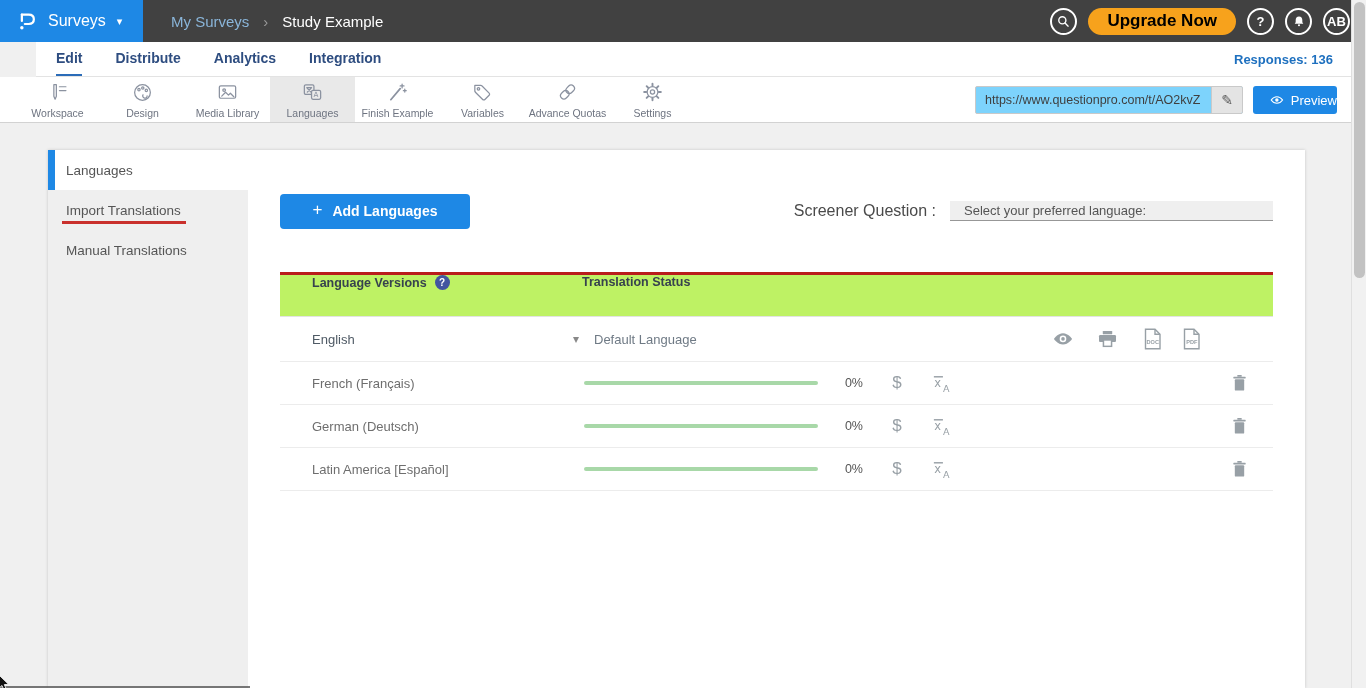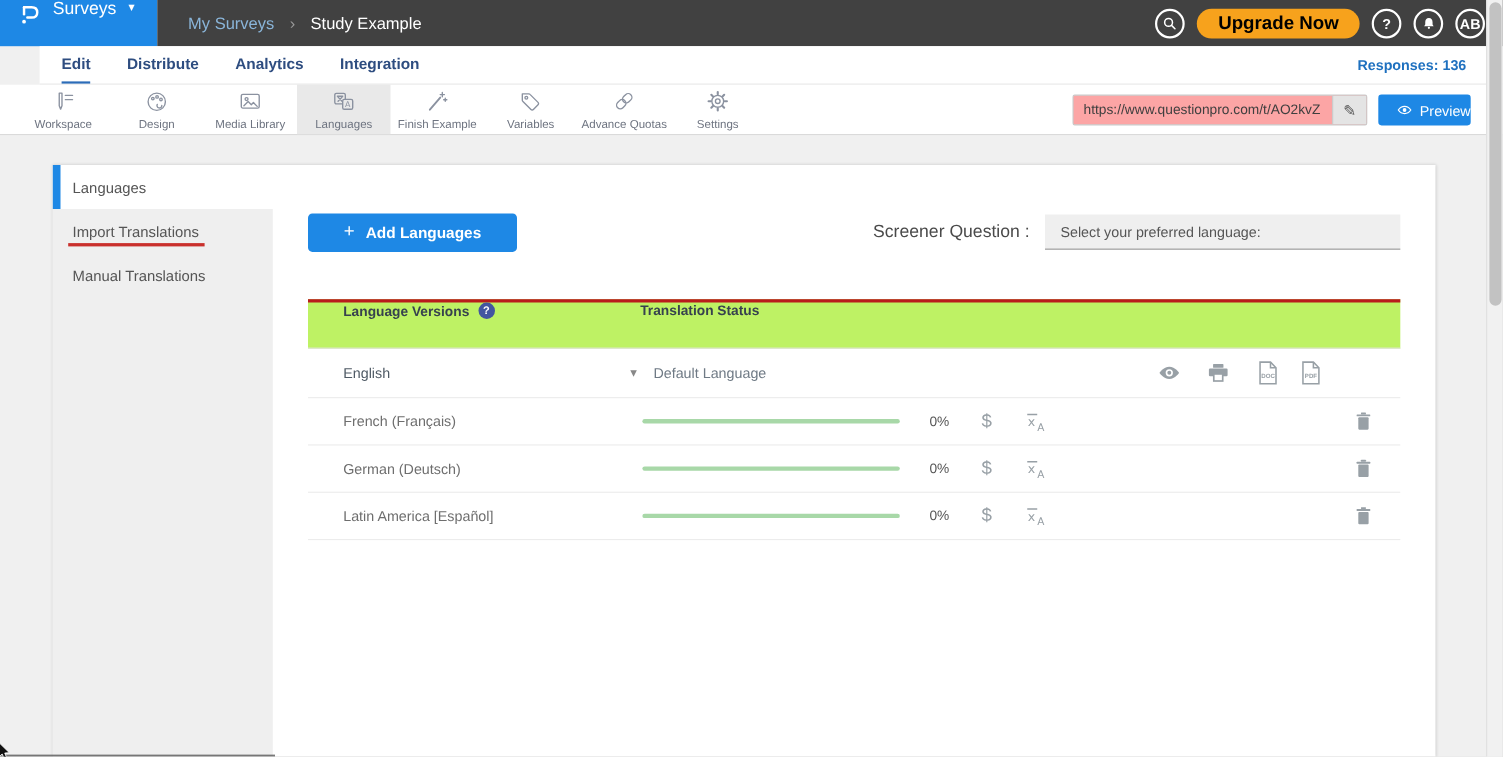--- a/index.html
+++ b/index.html
@@ -2,21 +2,21 @@
 <html><head>
 <meta charset="utf-8">
 <style>
   * { margin:0; padding:0; box-sizing:border-box; }
   html,body { background:#d8d8d8; }
   .screen { position:relative; width:1366px; height:688px; overflow:hidden;
             background:#f0f0f0; font-family:"Liberation Sans", sans-serif; }
 
   
   .hdr { position:absolute; top:0; left:0; right:0; height:42px; display:flex; }
-  .brand { width:143px; background:#1e88e5; display:flex; align-items:flex-start; gap:9px;
+  .brand { width:143px; background:#1e88e5; display:flex; align-items:center; gap:9px;
            padding-left:15px; color:#fff; cursor:pointer; }
   .brand-label { font-size:16px; }
   .brand .caret { font-size:11px; margin-left:2px; }
   .crumbbar { flex:1; background:#414141; display:flex; align-items:center;
               justify-content:space-between; padding:0 16px 0 28px; }
   .crumbs { display:flex; align-items:center; font-size:15px; }
   .crumb-parent { color:#8ab5d9; text-decoration:none; cursor:pointer; }
   .crumb-sep { color:#9a9a9a; margin:0 14px; font-size:15px; }
   .crumb-current { color:#fff; }
   .top-actions { display:flex; align-items:center; gap:11px; }
@@ -41,21 +41,21 @@
   .toolbar { position:absolute; top:77px; left:0; right:0; height:46px; background:#fff;
              border-bottom:1px solid #d2d2d2; display:flex; align-items:stretch; padding-left:15px; }
   .tool { width:85px; display:flex; flex-direction:column; align-items:center;
           justify-content:center; gap:3px; cursor:pointer; }
   .tool.active { background:#e9e9e9; }
   .tool-lbl { font-size:10.5px; color:#6e7481; white-space:nowrap; }
   .tool svg { display:block; }
   .ticon { stroke:#8b92a0; fill:none; stroke-width:1.3; stroke-linecap:round; stroke-linejoin:round; }
 
   .urlbox { position:absolute; right:123px; top:9px; width:268px; height:28px;
-            border:1px solid #c9c9c9; border-radius:2px; background:#fca5a5; display:flex;
+            border:1px solid #c9c9c9; border-radius:2px; background:#7dd3fc; display:flex;
             overflow:hidden; cursor:text; }
   .url-text { flex:1; font-size:12.5px; color:#3f3f3f; line-height:26px; padding:0 4px 0 9px;
               white-space:nowrap; overflow:hidden; }
   .pencil-seg { width:31px; background:#e4e4e4; border-left:1px solid #c9c9c9; display:flex;
                 align-items:center; justify-content:center; color:#555; font-size:14px; cursor:pointer; }
   .preview-btn { position:absolute; right:29px; top:9px; width:84px; height:28px;
                  background:#1e88e5; color:#fff; border:none; border-radius:3px; font-size:13px;
                  display:flex; align-items:center; justify-content:center; gap:7px; cursor:pointer;
                  font-family:"Liberation Sans", sans-serif;padding-left:17px; }
 
@@ -74,21 +74,21 @@
 
   .content { position:absolute; left:200px; top:0; right:0; bottom:0; }
   .actions-row { position:absolute; top:43px; left:32px; right:32px; height:36px;
                  display:flex; align-items:center; justify-content:space-between; }
   .add-btn { width:190px; height:35px; background:#1e88e5; color:#fff; border:none;
              border-radius:4px; font-size:14px; font-weight:bold; display:flex; align-items:center;
              justify-content:center; gap:10px; cursor:pointer; font-family:"Liberation Sans", sans-serif; }
   .add-btn .plus { font-weight:normal; font-size:17px; position:relative; top:-1px; }
   .screener { display:flex; align-items:center; gap:14px; }
   .screener-label { font-size:16px; color:#4a4a4a; }
-  .screener-select { width:323px; height:32px; background:#efefef; border:none;
+  .screener-select { width:323px; height:20px; background:#efefef; border:none;
                      border-bottom:1px solid #979797; font-size:13px; color:#555;
                      display:flex; align-items:center; padding-left:14px; cursor:pointer; }
 
   
   .table { position:absolute; top:122px; left:32px; right:32px; }
   .thead { height:45px; background:#bef264; border-top:3px solid #b91c1c;
            border-bottom:1px solid #e3e3e3; display:flex; align-items:flex-start;
            font-weight:bold; font-size:12.5px; color:#37424e; }
   .th1 { width:302px; padding-left:32px; display:flex; align-items:center; gap:8px; }
   .qmark { width:15px; height:15px; border-radius:50%; background:#4356a0; color:#fff;

